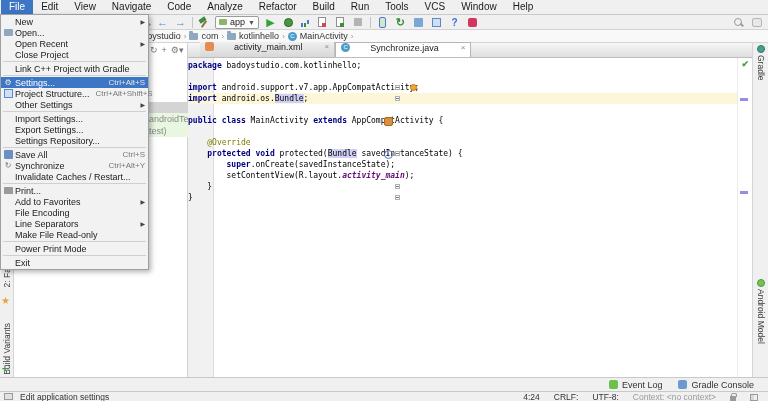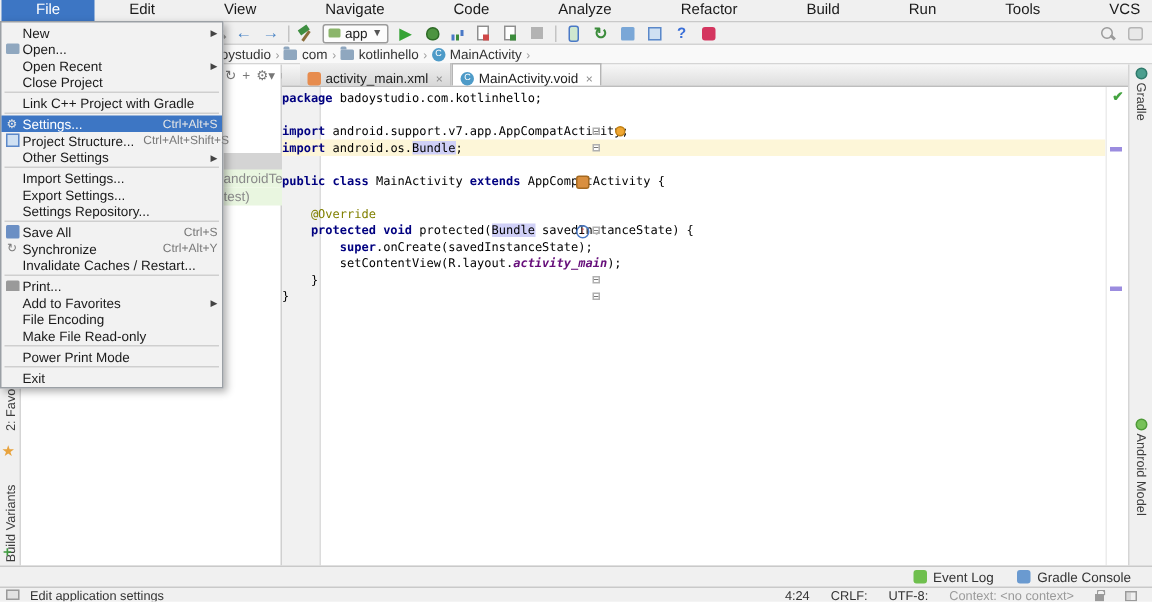--- a/index.html
+++ b/index.html
@@ -3,21 +3,21 @@
 <meta charset="utf-8">
 <style>
   * { margin:0; padding:0; box-sizing:border-box; }
   html,body { width:768px; height:401px; overflow:hidden; }
   body { font-family:"Liberation Sans", sans-serif; background:#f0f0f0; }
   #app { position:relative; width:768px; height:401px; background:#f0f0f0; overflow:hidden; }
 
   
   .menu-bar { position:absolute; left:0; top:0; width:768px; height:15px; background:#f0f0f0;
               border-bottom:1px solid #c9c9c9; font-size:10px; line-height:14px; color:#1a1a1a; white-space:nowrap; padding-left:1px; }
-  .mb-item { display:inline-block; padding:0 23px; height:14px; }
+  .mb-item { display:inline-block; padding:0 8px; height:14px; }
   .mb-item.sel { background:#3d76c4; color:#fff; }
 
   
   .toolbar { position:absolute; left:0; top:15px; width:768px; height:15px; background:#f0f0f0;
              border-bottom:1px solid #d3d3d3; display:flex; align-items:center; gap:5px; padding-left:141px; }
   .tb-sep { width:1px; height:11px; background:#c4c4c4; }
   .tbi { display:inline-flex; width:13px; height:13px; align-items:center; justify-content:center; font-size:10px; }
   .arr-blue { color:#4d86c6; font-weight:bold; font-size:11px; }
   .i-hammer { position:relative; width:12px; height:12px; }
   .i-hammer:before { content:""; position:absolute; left:1px; top:2px; width:7px; height:4px; background:#3e8e41; transform:rotate(-35deg); }
@@ -68,21 +68,21 @@
   .project-panel { position:absolute; left:14px; top:43px; width:174px; height:334px; background:#fff; border-right:1px solid #d0d0d0; }
   .pp-toolbar { position:absolute; left:0; top:0; width:100%; height:14px; display:flex; align-items:center; gap:4px; padding-left:136px; color:#777; font-size:9px; }
   .pp-row { position:absolute; left:0; width:174px; height:12px; line-height:12px; font-size:9px; padding-left:132px; white-space:nowrap; }
   .pp-row.selrow { background:#d4d4d4; }
   .pp-row.testrow { background:#e9f6e0; color:#8a8a8a; }
 
   
   .editor-col { position:absolute; left:188px; top:43px; width:564px; height:334px; }
   .tabbar { position:absolute; left:0; top:0; width:100%; height:15px; background:linear-gradient(#f7f7f7,#dedede);
             border-bottom:1px solid #bdbdbd; display:flex; align-items:flex-end; padding-left:12px; }
-  .tab { display:inline-flex; align-items:flex-end; gap:3px; height:15px; padding:0 5px; font-size:9px; color:#222;
+  .tab { display:inline-flex; align-items:flex-start; gap:20px; height:15px; padding:0 5px; font-size:9px; color:#222;
          border-right:1px solid #c2c2c2; background:linear-gradient(#efefef,#d8d8d8); }
   .tab.active { background:#fff; border:1px solid #b5b5b5; border-bottom:none; }
   .ic-xml { width:9px; height:9px; background:#e78c4e; border-radius:2px; }
   .tab-close { color:#8a8a8a; font-size:8px; margin-left:2px; }
 
   .editor-body { position:absolute; left:0; top:15px; width:100%; height:319px; background:#fff; }
   .gutter { position:absolute; left:0; top:0; width:26px; height:100%; background:#f1f1f1; border-right:1px solid #dcdcdc; }
   .cur-line { position:absolute; left:0; height:11px; width:549px; background:#fdf6d8; }
   .code { position:absolute; left:0; top:2px; width:100%; }
   .cl { position:relative; height:11px; line-height:11px; font-family:"DejaVu Sans Mono", monospace; font-size:8px;
@@ -255,21 +255,21 @@
 
   <div class="editor-col">
     <div class="tabbar">
         <div class="tab">
           <span class="ic-xml"></span>
           <span>activity_main.xml</span>
           <span class="tab-close">×</span>
         </div>
         <div class="tab active">
           <span class="ic-class">C</span>
-          <span>MainActivity.void</span>
+          <span>Synchronize.java</span>
           <span class="tab-close">×</span>
         </div>
       </div>
     <div class="editor-body">
       <div class="gutter"></div>
       <div class="cur-line" id="cur-line" style="top: 35px;"></div>
       <div class="code" id="code">
           <div class="cl"><span class="c-kw">package</span><span> badoystudio.com.kotlinhello;</span></div>
           <div class="cl"></div>
           <div class="cl"><span class="c-kw">import</span><span> android.support.v7.app.AppCompatActivity;</span></div>
@@ -396,20 +396,25 @@
         <span class="fm-ico"></span>
         <span class="fm-label">Add to Favorites</span>
         <span class="fm-arrow">▶</span>
       </div>
       <div class="fm-row">
         <span class="fm-ico"></span>
         <span class="fm-label">File Encoding</span>
       </div>
       <div class="fm-row">
         <span class="fm-ico"></span>
+        <span class="fm-label">Line Separators</span>
+        <span class="fm-arrow">▶</span>
+      </div>
+      <div class="fm-row">
+        <span class="fm-ico"></span>
         <span class="fm-label">Make File Read-only</span>
       </div>
       <div class="menu-sep"></div>
       <div class="fm-row">
         <span class="fm-ico"></span>
         <span class="fm-label">Power Print Mode</span>
       </div>
       <div class="menu-sep"></div>
       <div class="fm-row">
         <span class="fm-ico"></span>

